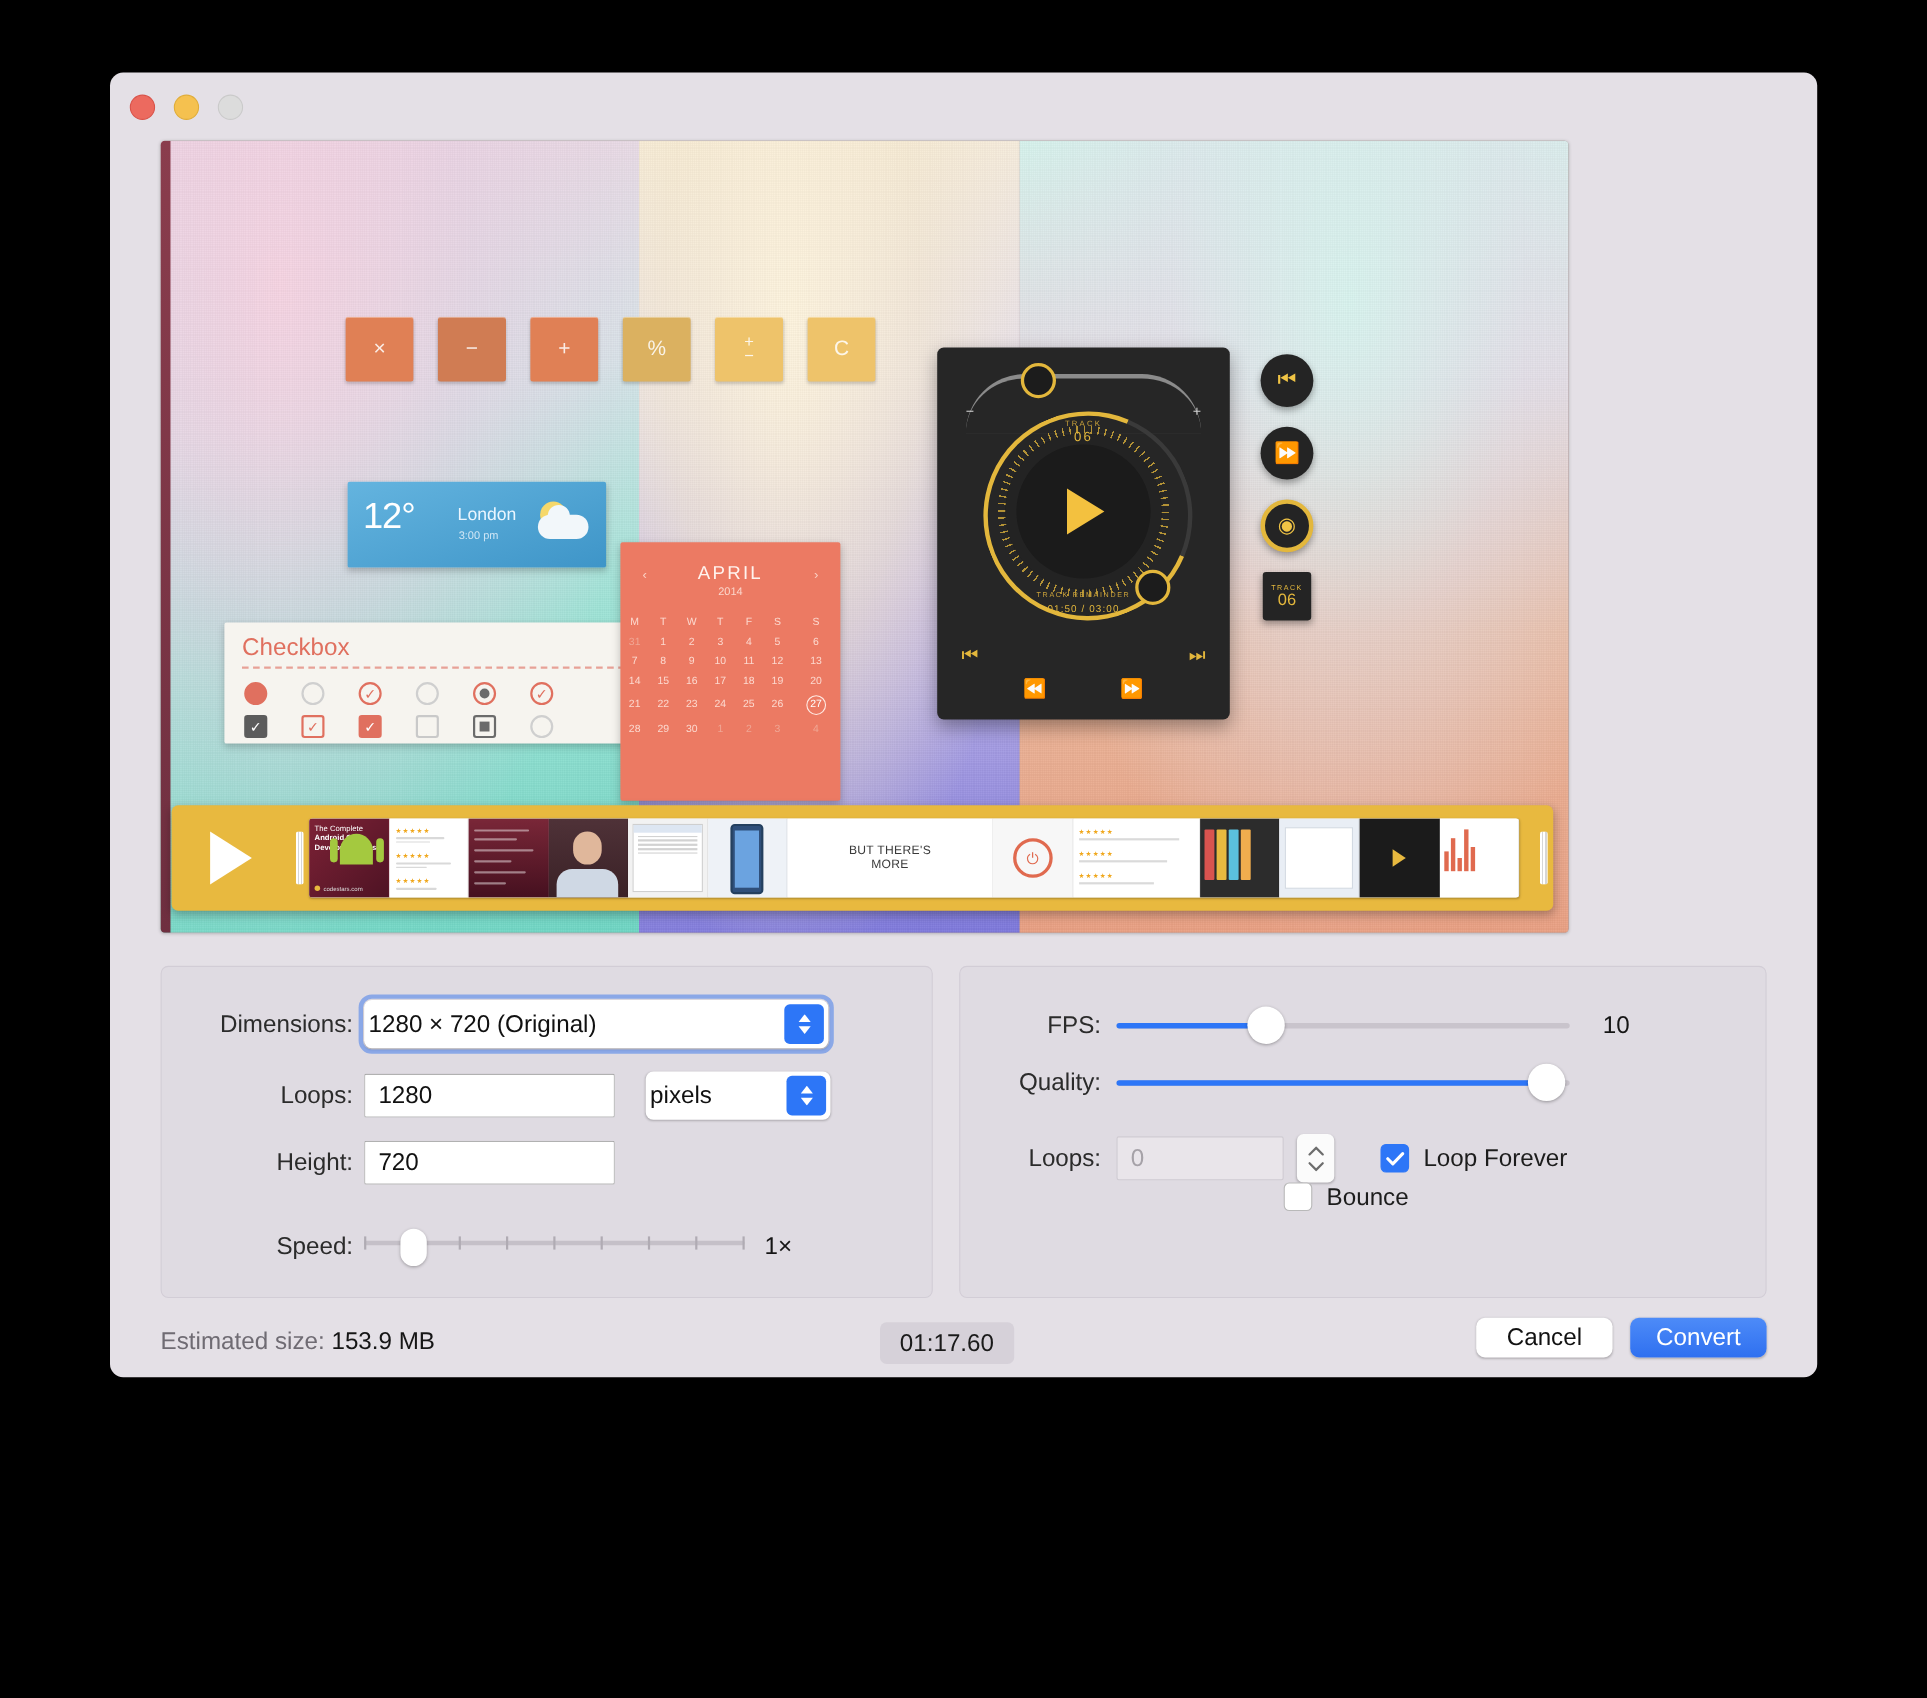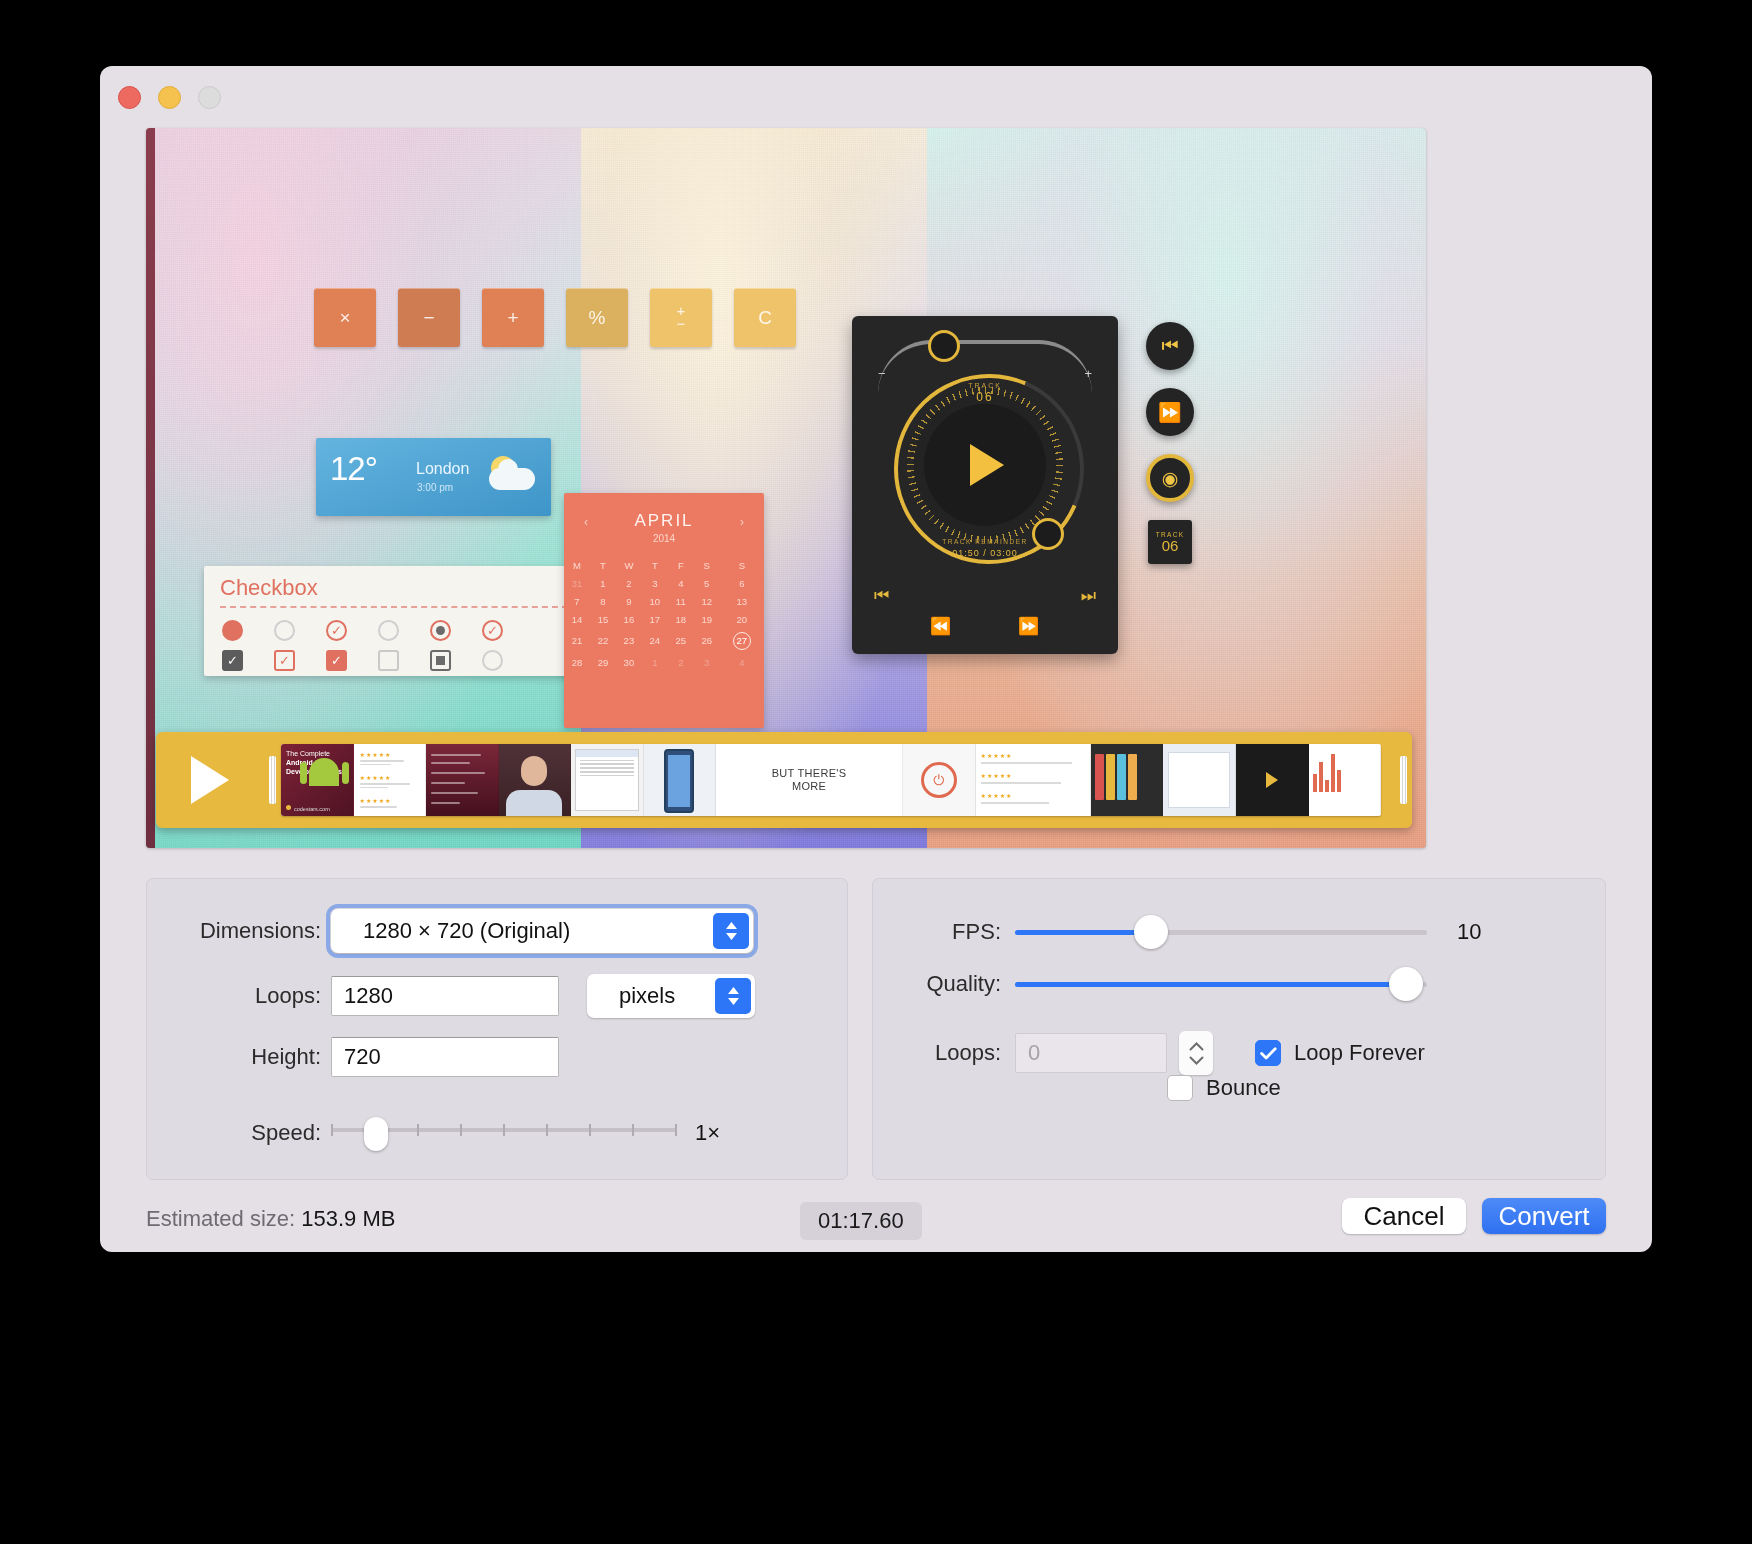--- a/index.html
+++ b/index.html
@@ -184,21 +184,21 @@
   .boxes{position:absolute;left:46px;top:812px;right:46px;display:flex;gap:24px;}
   .gbox{background:#dfdbe2;border:1px solid #d2cdd6;border-radius:7px;}
   .gleft{width:700px;height:300px;position:relative;}
   .gright{flex:1;height:300px;position:relative;}
 
   .row{position:absolute;display:flex;align-items:center;}
   .lab{color:#2b2b2b;font-size:22px;text-align:right;}
 
   .popup{height:44px;background:#fff;border-radius:7px;position:relative;display:flex;align-items:center;
      box-shadow:0 1px 2px rgba(0,0,0,.22);}
-  .popup .val{padding-left:32px;font-size:22px;color:#111;}
+  .popup .val{padding-left:4px;font-size:22px;color:#111;}
   .popup .chev{position:absolute;right:4px;top:4px;bottom:4px;width:36px;background:#2d76f7;border-radius:5px;
      display:flex;flex-direction:column;align-items:center;justify-content:center;gap:2px;color:#fff;}
   .popup .chev svg{display:block;}
   .popup.focus{outline:4px solid rgba(70,125,235,.55);outline-offset:1px;}
 
   .tfield{height:40px;background:#fff;border:1px solid #b7b7b7;border-top-color:#9a9a9a;border-radius:2px;
      display:flex;align-items:center;padding-left:12px;font-size:22px;color:#111;box-sizing:border-box;}
   .tfield.disabled{background:#e9e5ea;border-color:#cfcbd2;color:#a6a2a8;}
 
   .stepper{width:34px;height:44px;background:#fbfbfb;border-radius:6px;box-shadow:0 1px 2px rgba(0,0,0,.2);
@@ -222,21 +222,21 @@
   .cbl{font-size:22px;color:#1d1d1d;margin-left:13px;}
 
   
   .footer{position:absolute;left:0;right:0;top:1128px;height:58px;}
   .est{position:absolute;left:46px;top:12px;font-size:22px;}
   .est .k{color:#6f6b73;} .est .v{color:#161616;}
   .timebadge{position:absolute;left:700px;top:8px;background:#d6d1d9;border-radius:6px;padding:6px 18px;
      font-size:22px;color:#1a1a1a;}
   .btns{position:absolute;right:46px;top:4px;display:flex;gap:16px;}
   .btn{height:36px;min-width:124px;border-radius:8px;display:flex;align-items:center;justify-content:center;
-     font-size:26px;box-shadow:0 1px 2px rgba(0,0,0,.22);text-align:center;}
+     font-size:22px;box-shadow:0 1px 2px rgba(0,0,0,.22);text-align:center;}
   .btn.sec{background:#fff;color:#111;}
   .btn.pri{background:linear-gradient(180deg,#4d8bf8,#2f70f0);color:#fff;}
 </style>
 </head>
 <body>
 
 <div class="window">
 
   <div class="titlebar">
     <div class="lights">

